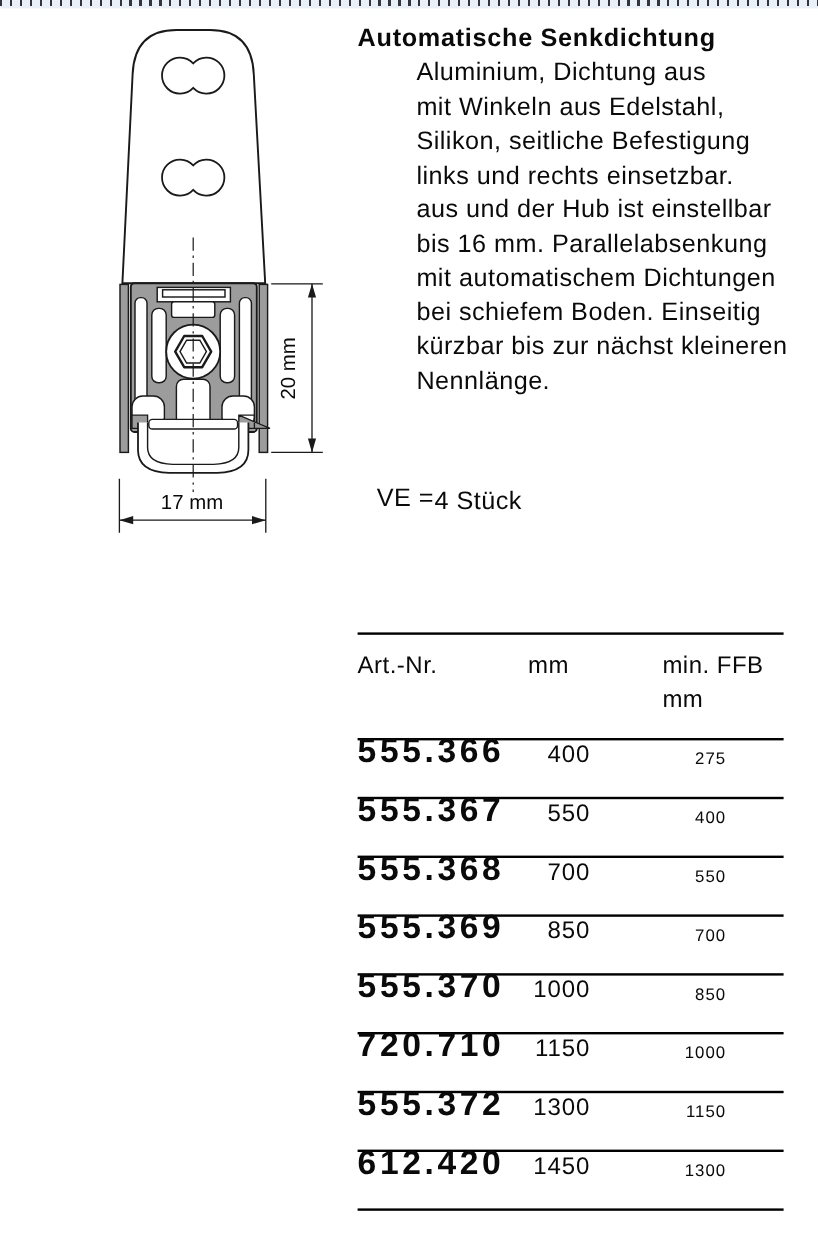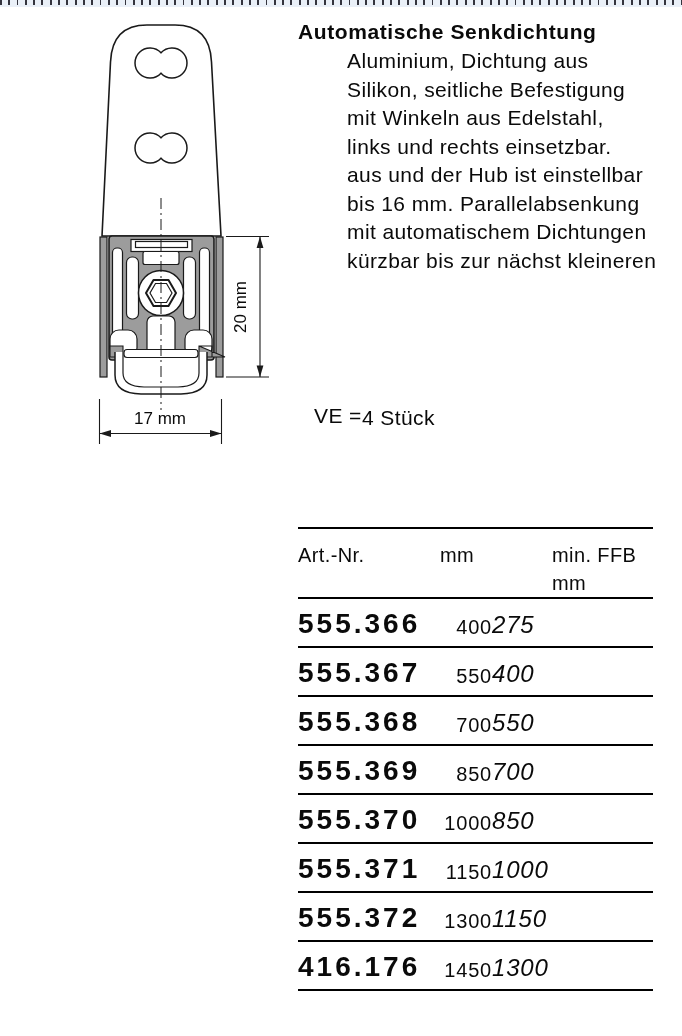--- a/index.html
+++ b/index.html
@@ -18,30 +18,30 @@
   
   .drawing{position:absolute;left:0;top:0;}
   .drawing text{font-family:"Liberation Sans","DejaVu Sans",sans-serif;font-size:17px;fill:#0a0a0a;}
   
   .title{position:absolute;left:298px;top:20px;font-size:21px;font-weight:700;letter-spacing:0.6px;white-space:nowrap;}
   .desc{position:absolute;left:302px;top:47px;font-size:21px;letter-spacing:0.4px;line-height:28.5px;white-space:nowrap;margin-left:45px;}
   .ve{position:absolute;left:314px;top:404px;font-size:21px;letter-spacing:0.4px;}
   .ve-items{position:absolute;left:362px;top:404px;font-size:21px;letter-spacing:0.4px;line-height:28px;white-space:nowrap;}
   
   .spec-table{position:absolute;left:298px;top:527px;width:355px;border-top:2px solid #000;}
-  .thead{display:flex;box-sizing:border-box;height:70px;padding-top:13px;border-bottom:2px solid #000;
+  .thead{display:flex;box-sizing:border-box;height:88px;padding-top:13px;border-bottom:2px solid #000;
          font-size:20px;letter-spacing:0.4px;line-height:27.5px;}
   .h1{width:142px;}
   .h2{width:112px;}
   .h3{flex:1;}
   .trow{display:flex;box-sizing:border-box;height:49px;border-bottom:2px solid #000;
-        align-items:flex-end;padding-bottom:8px;}
+        align-items:flex-end;padding-bottom:24px;}
   .art{width:142px;font-size:28px;font-weight:700;letter-spacing:3px;line-height:1;white-space:nowrap;}
   .val2{width:52px;text-align:right;font-size:20px;letter-spacing:0.8px;line-height:1.1;}
-  .val3{width:113px;font-size:24px;letter-spacing:0.8px;line-height:1.1;font-style:italic;}
+  .val3{width:113px;text-align:right;font-size:14px;letter-spacing:0.8px;line-height:1.1;}
 </style>
 </head>
 <body>
 
 <div class="ruler"></div>
 
 <svg class="drawing" width="300" height="470" viewBox="0 0 300 470">
   <g stroke="#1a1a1a" fill="none">
 
     <path d="M102 236 L110.5 62 Q112 25 147 25 L175 25 Q210 25 211.5 62 L221 236 Z" fill="#ffffff" stroke-width="1.6"></path>
@@ -89,27 +89,29 @@
       <path d="M221.5 433.5 l-11.5 -3.4 v6.8 z" fill="#1a1a1a" stroke="none"></path>
       <text x="160" y="424" text-anchor="middle" stroke="none" fill="#0a0a0a">17 mm</text>
     </g>
   </g>
 </svg>
 
 <div class="title">Automatische Senkdichtung</div>
 
 <div class="desc">
   <div>Aluminium, Dichtung aus</div>
+  <div>mit Winkeln aus Edelstahl,</div>
   <div>Silikon, seitliche Befestigung</div>
-  <div>mit Winkeln aus Edelstahl,</div>
   <div>links und rechts einsetzbar.</div>
   <div>aus und der Hub ist einstellbar</div>
   <div>bis 16 mm. Parallelabsenkung</div>
   <div>mit automatischem Dichtungen</div>
+  <div>bei schiefem Boden. Einseitig</div>
   <div>kürzbar bis zur nächst kleineren</div>
+  <div>Nennlänge.</div>
 </div>
 
 <div class="ve">VE =</div>
 <div class="ve-items">
   <div>4 Stück</div>
 </div>
 
 <div class="spec-table">
   <div class="thead">
     <div class="h1">
@@ -143,27 +145,27 @@
     <span class="art">555.369</span>
     <span class="val2">850</span>
     <span class="val3">700</span>
   </div>
   <div class="trow">
     <span class="art">555.370</span>
     <span class="val2">1000</span>
     <span class="val3">850</span>
   </div>
   <div class="trow">
-    <span class="art">555.371</span>
+    <span class="art">720.710</span>
     <span class="val2">1150</span>
     <span class="val3">1000</span>
   </div>
   <div class="trow">
     <span class="art">555.372</span>
     <span class="val2">1300</span>
     <span class="val3">1150</span>
   </div>
   <div class="trow">
-    <span class="art">416.176</span>
+    <span class="art">612.420</span>
     <span class="val2">1450</span>
     <span class="val3">1300</span>
   </div>
 </div>
 
 </body></html>

